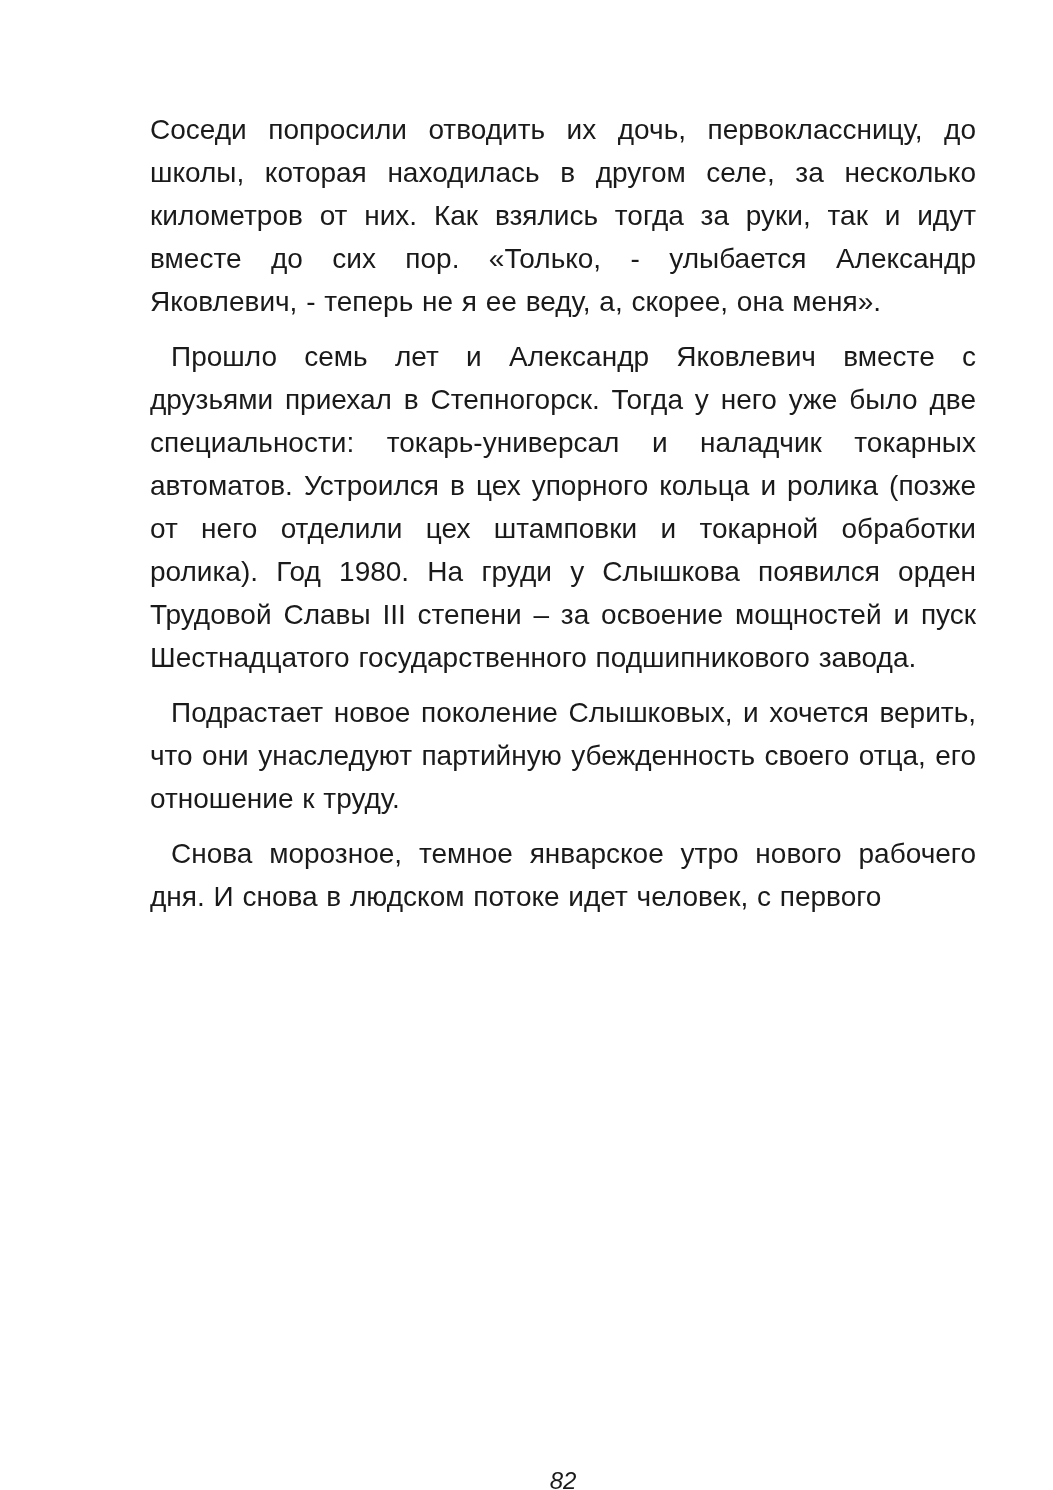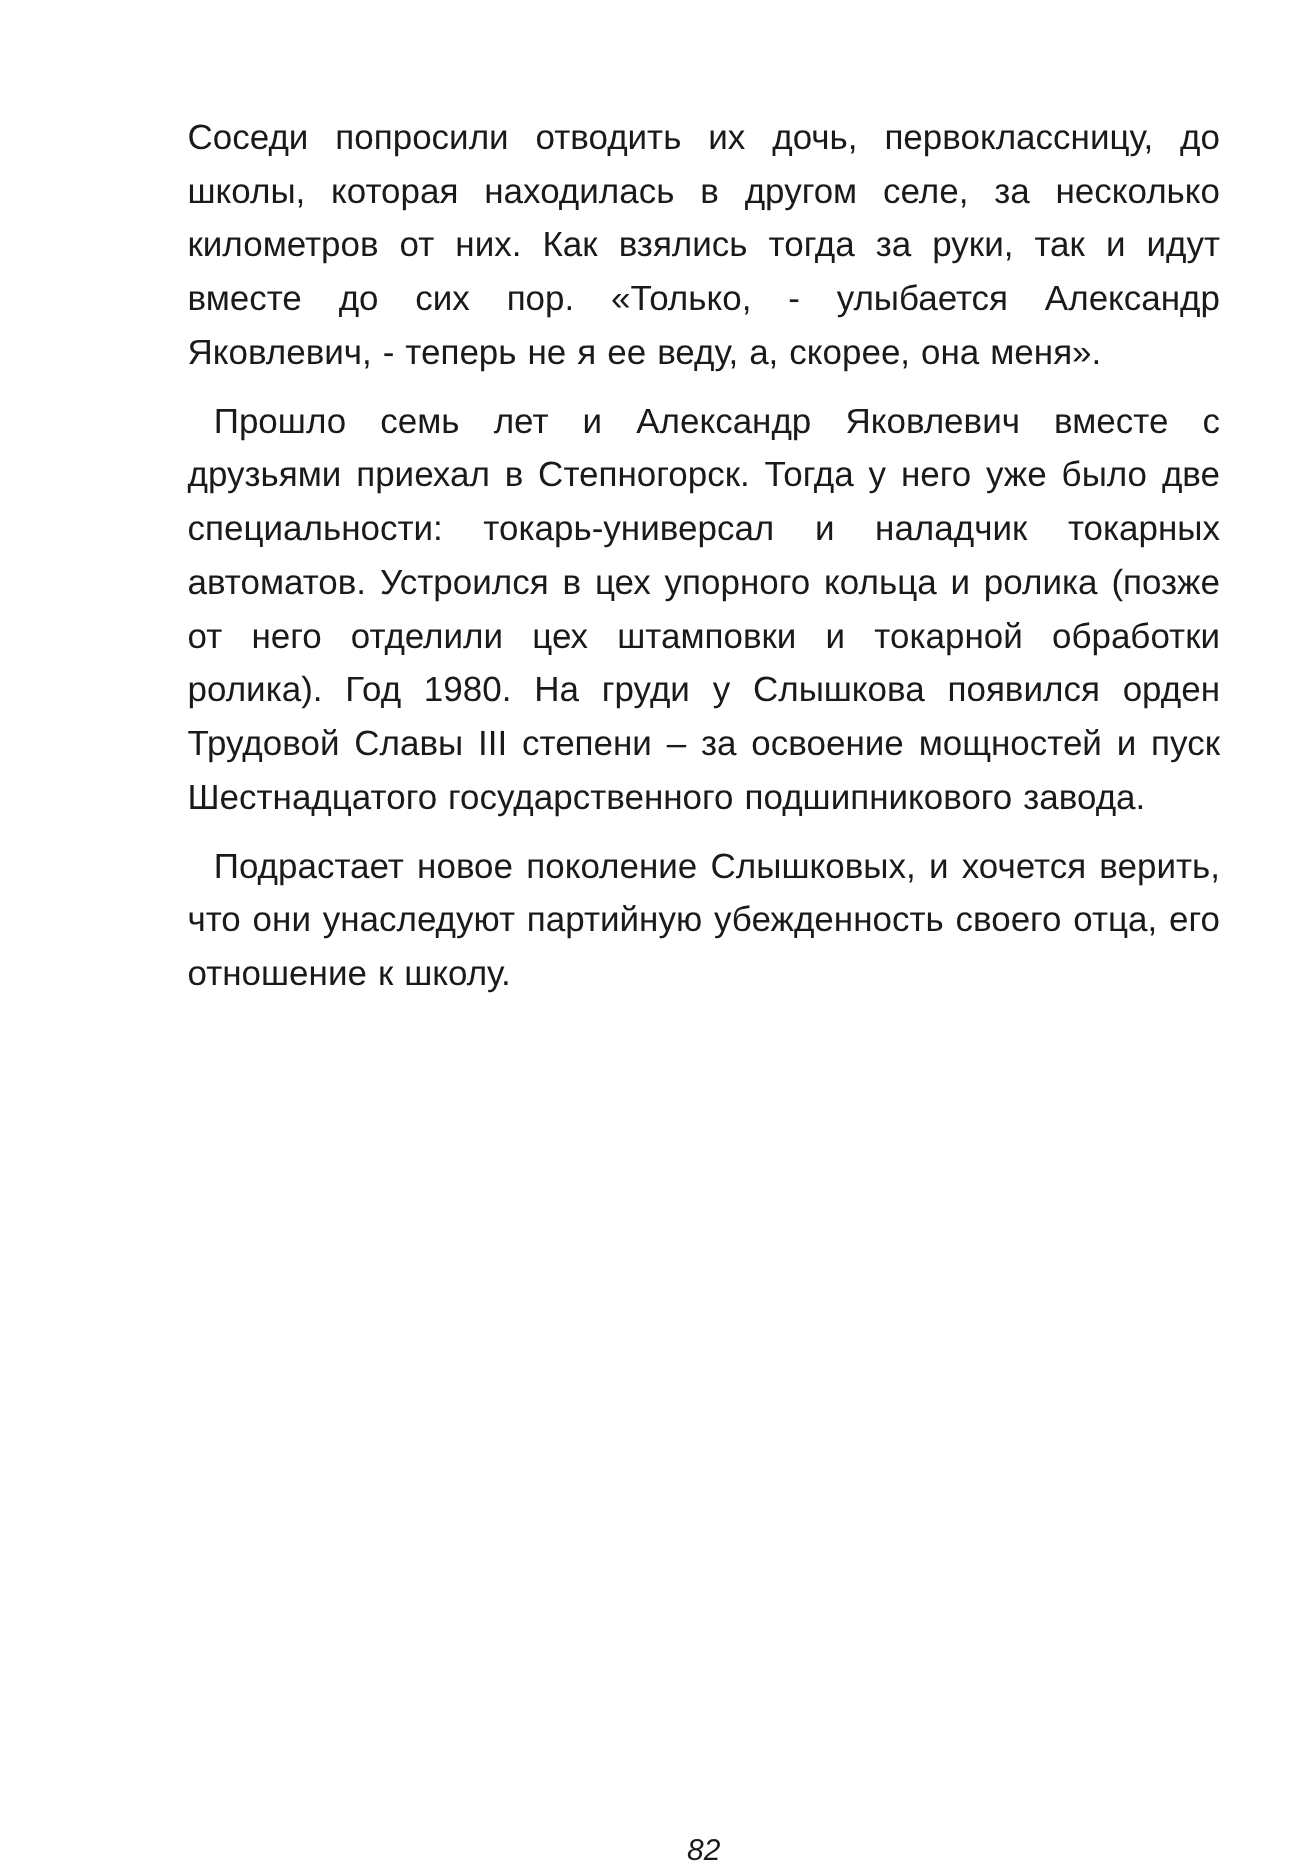--- a/index.html
+++ b/index.html
@@ -12,21 +12,21 @@
     width: 1053px;
     height: 1490px;
     background: #ffffff;
     overflow: hidden;
     font-family: "Liberation Sans", "DejaVu Sans", sans-serif;
     color: #1a1a1a;
   }
   .content {
     position: absolute;
     left: 150px;
-    top: 88px;
+    top: 108px;
     width: 826px;
   }
   .para {
     margin: 0 0 12px 0;
     font-size: 28px;
     line-height: 43px;
     text-align: justify;
     text-indent: 21px;
     word-spacing: 1px;
   }
@@ -45,16 +45,17 @@
     font-style: italic;
   }
 </style>
 </head>
 <body>
 
 <div class="page">
   <div class="content">
     <p class="para no-indent">Соседи попросили отводить их дочь, первоклассницу, до школы, которая находилась в другом селе, за несколько километров от них. Как взялись тогда за руки, так и идут вместе до сих пор. «Только, - улыбается Александр Яковлевич, - теперь не я ее веду, а, скорее, она меня».</p>
     <p class="para">Прошло семь лет и Александр Яковлевич вместе с друзьями приехал в Степногорск. Тогда у него уже было две специальности: токарь-универсал и наладчик токарных автоматов. Устроился в цех упорного кольца и ролика (позже от него отделили цех штамповки и токарной обработки ролика). Год 1980. На груди у Слышкова появился орден Трудовой Славы III степени – за освоение мощностей и пуск Шестнадцатого государственного подшипникового завода.</p>
-    <p class="para">Подрастает новое поколение Слышковых, и хочется верить, что они унаследуют партийную убежденность своего отца, его отношение к школу.</p>
+    <p class="para">Подрастает новое поколение Слышковых, и хочется верить, что они унаследуют партийную убежденность своего отца, его отношение к труду.</p>
+    <p class="para">Снова морозное, темное январское утро нового рабочего дня. И снова в людском потоке идет человек, с первого</p>
   </div>
   <div class="page-number">82</div>
 </div>
 
 </body></html>

